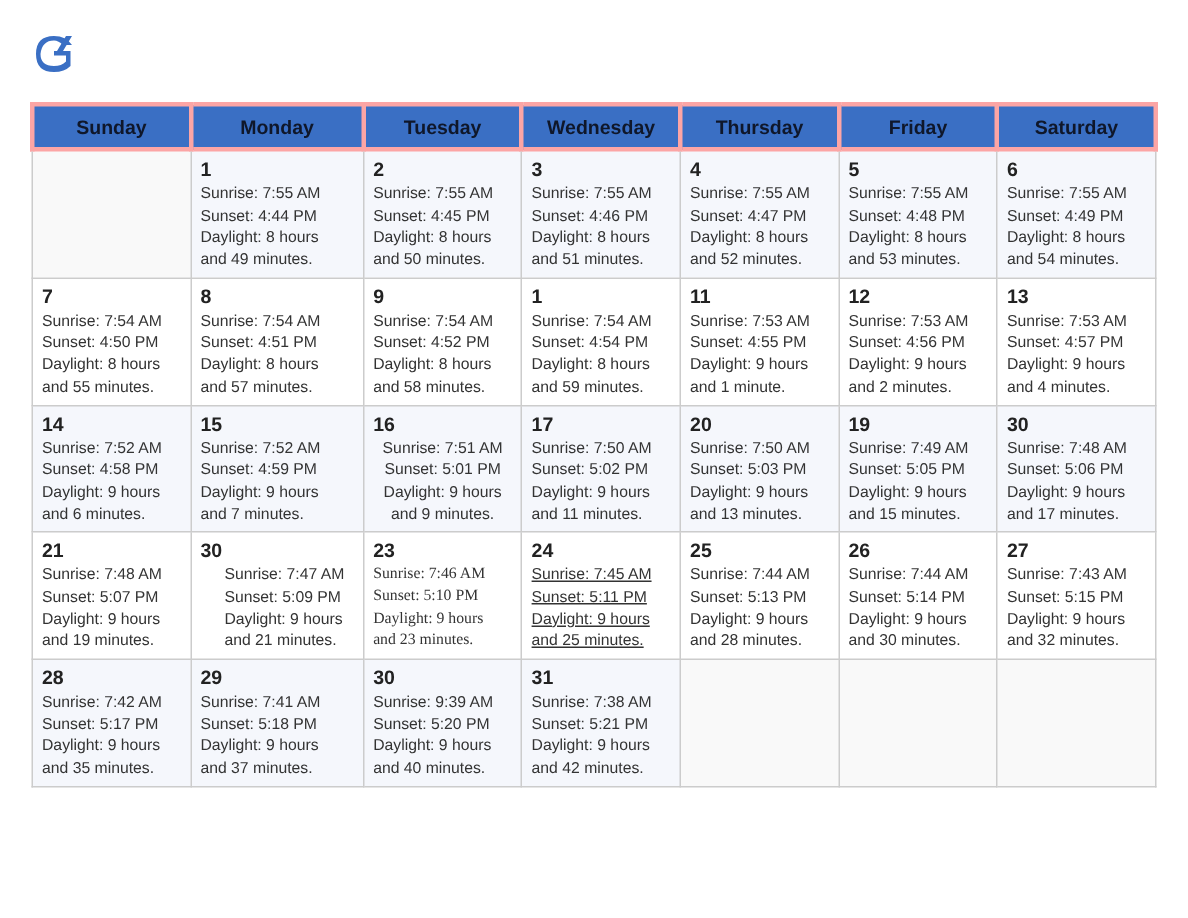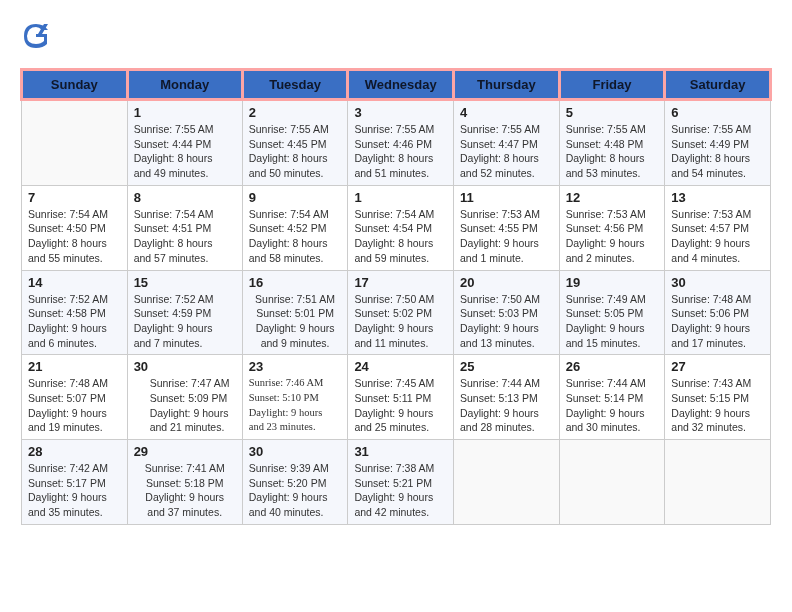--- a/index.html
+++ b/index.html
@@ -291,21 +291,21 @@
         </td>
         <td>
           <span class="day-number">23</span>
           <div class="day-info" style="white-space: pre-line; font-family: Liberation Serif, serif;">Sunrise: 7:46 AM
 Sunset: 5:10 PM
 Daylight: 9 hours
 and 23 minutes.</div>
         </td>
         <td>
           <span class="day-number">24</span>
-          <div class="day-info" style="white-space: pre-line;">Sunrise: 7:45 AM
+          <div class="day-info" style="white-space: pre-line; text-decoration: underline;">Sunrise: 7:45 AM
 Sunset: 5:11 PM
 Daylight: 9 hours
 and 25 minutes.</div>
         </td>
         <td>
           <span class="day-number">25</span>
           <div class="day-info" style="white-space: pre-line;">Sunrise: 7:44 AM
 Sunset: 5:13 PM
 Daylight: 9 hours
 and 28 minutes.</div>
@@ -328,21 +328,21 @@
       <tr>
         <td>
           <span class="day-number">28</span>
           <div class="day-info" style="white-space: pre-line;">Sunrise: 7:42 AM
 Sunset: 5:17 PM
 Daylight: 9 hours
 and 35 minutes.</div>
         </td>
         <td>
           <span class="day-number">29</span>
-          <div class="day-info" style="white-space: pre-line; text-align: center;">Sunrise: 7:41 AM
+          <div class="day-info" style="white-space: pre-line;">Sunrise: 7:41 AM
 Sunset: 5:18 PM
 Daylight: 9 hours
 and 37 minutes.</div>
         </td>
         <td>
           <span class="day-number">30</span>
           <div class="day-info" style="white-space: pre-line;">Sunrise: 9:39 AM
 Sunset: 5:20 PM
 Daylight: 9 hours
 and 40 minutes.</div>

